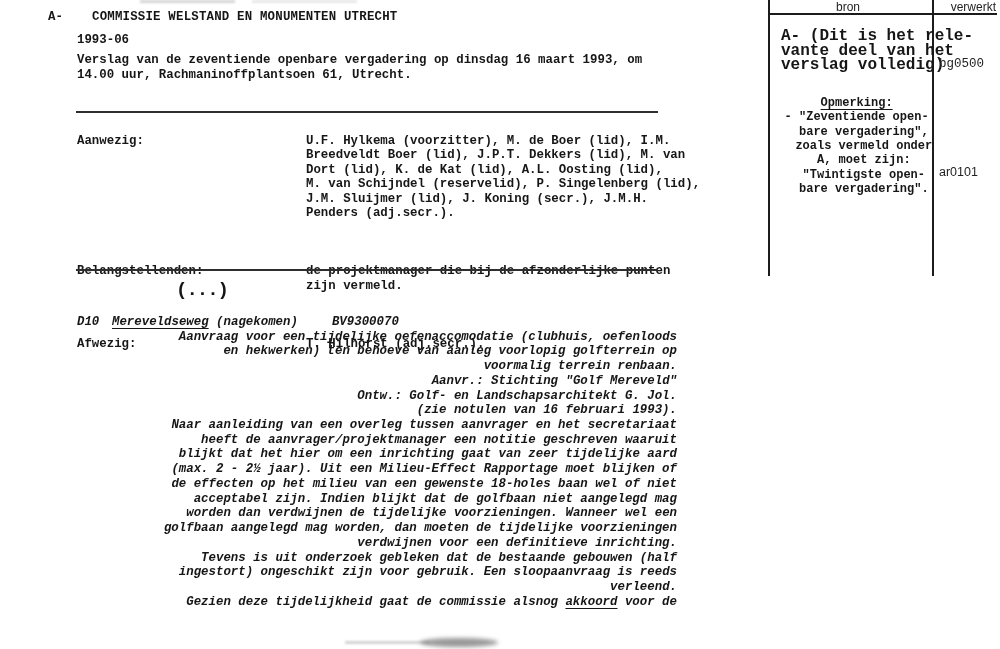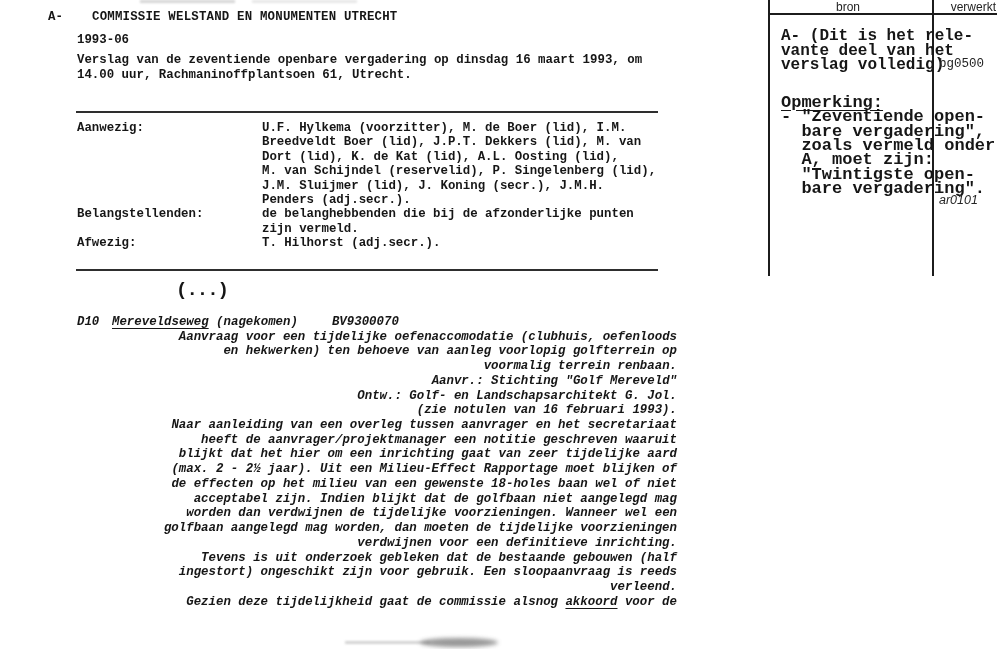--- a/index.html
+++ b/index.html
@@ -11,38 +11,38 @@
   .underline{text-decoration:underline;text-underline-offset:2.5px;text-decoration-thickness:1.4px;}
 
   
   .ref{left:48px;top:10px;}
   .title{left:77px;top:10px;letter-spacing:.2px;margin-left:15px;}
   .issue{left:77px;top:25px;margin-top:8px;}
   .intro{left:77px;top:53px;line-height:15px;}
   .rule{left:76px;width:582px;height:2px;background:#2e2e2e;}
   .rule-1{top:111px;}
   .rule-2{top:269px;}
-  .attendance{left:77px;top:121px;display:grid;grid-template-columns:185px auto;line-height:14.4px;}
+  .attendance{left:77px;top:134px;display:grid;grid-template-columns:185px auto;line-height:14.4px;gap:44px;}
   .ellipsis{left:176px;top:279px;font-size:19px;letter-spacing:-1px;}
   .item{left:77px;top:315px;line-height:14.72px;width:600px;font-style:italic;}
   .item-code{display:inline-block;width:35px;}
   .file-no{margin-left:34px;}
   .indent{padding-left:35px;text-align:right;}
 
   
   .vline{top:0;width:2px;height:276px;background:#1c1c1c;}
   .vline-left{left:768px;}
   .vline-mid{left:932px;}
   .header-underline{left:768px;top:13px;width:229px;height:2px;background:#1c1c1c;}
   .col-head-bron{left:770px;top:0;width:156px;text-align:center;}
   .col-head-verwerkt{left:934px;top:0;width:62px;text-align:right;}
   .side-note{left:781px;top:29px;line-height:14.6px;font-size:16px;}
-  .opmerking{left:781px;top:96px;line-height:14.35px;font-size:17px;}
+  .opmerking{left:781px;top:96px;line-height:14.35px;font-size:12px;text-align:center;}
   .verwerkt-1{left:939px;top:57px;font-size:12.5px;font-family:Liberation Mono, monospace;}
-  .verwerkt-2{left:939px;top:193px;font-size:12.5px;font-style:italic;}
+  .verwerkt-2{left:939px;top:165px;font-size:12.5px;}
 
   
   .artifact{pointer-events:none;}
   .top-ghost-1{left:140px;top:0;width:95px;height:3px;background:#8a8a8a;opacity:.35;filter:blur(1px);}
   .top-ghost-2{left:252px;top:0;width:105px;height:3px;background:#8a8a8a;opacity:.2;filter:blur(1px);}
   .bottom-smudge{left:420px;top:638px;width:78px;height:9px;background:#7e7e7e;opacity:.8;filter:blur(2px);border-radius:50%;}
   .bottom-streak{left:345px;top:641px;width:85px;height:3px;background:#ababab;opacity:.5;filter:blur(1px);}
 </style>
 </head>
 <body>
@@ -63,21 +63,21 @@
 
     <div class="abs attendance">
       <div class="mono">Aanwezig:</div>
       <div class="mono pre">U.F. Hylkema (voorzitter), M. de Boer (lid), I.M.
 Breedveldt Boer (lid), J.P.T. Dekkers (lid), M. van
 Dort (lid), K. de Kat (lid), A.L. Oosting (lid),
 M. van Schijndel (reservelid), P. Singelenberg (lid),
 J.M. Sluijmer (lid), J. Koning (secr.), J.M.H.
 Penders (adj.secr.).</div>
       <div class="mono">Belangstellenden:</div>
-      <div class="mono pre">de belanghebbenden die bij de afzonderlijke punten
+      <div class="mono pre">de projektmanager die bij de afzonderlijke punten
 zijn vermeld.</div>
       <div class="mono">Afwezig:</div>
       <div class="mono pre">T. Hilhorst (adj.secr.).</div>
     </div>
 
     <div class="abs rule rule-2"></div>
 
     <div class="abs mono ellipsis">(...)</div>
 
     <div class="abs mono item">

